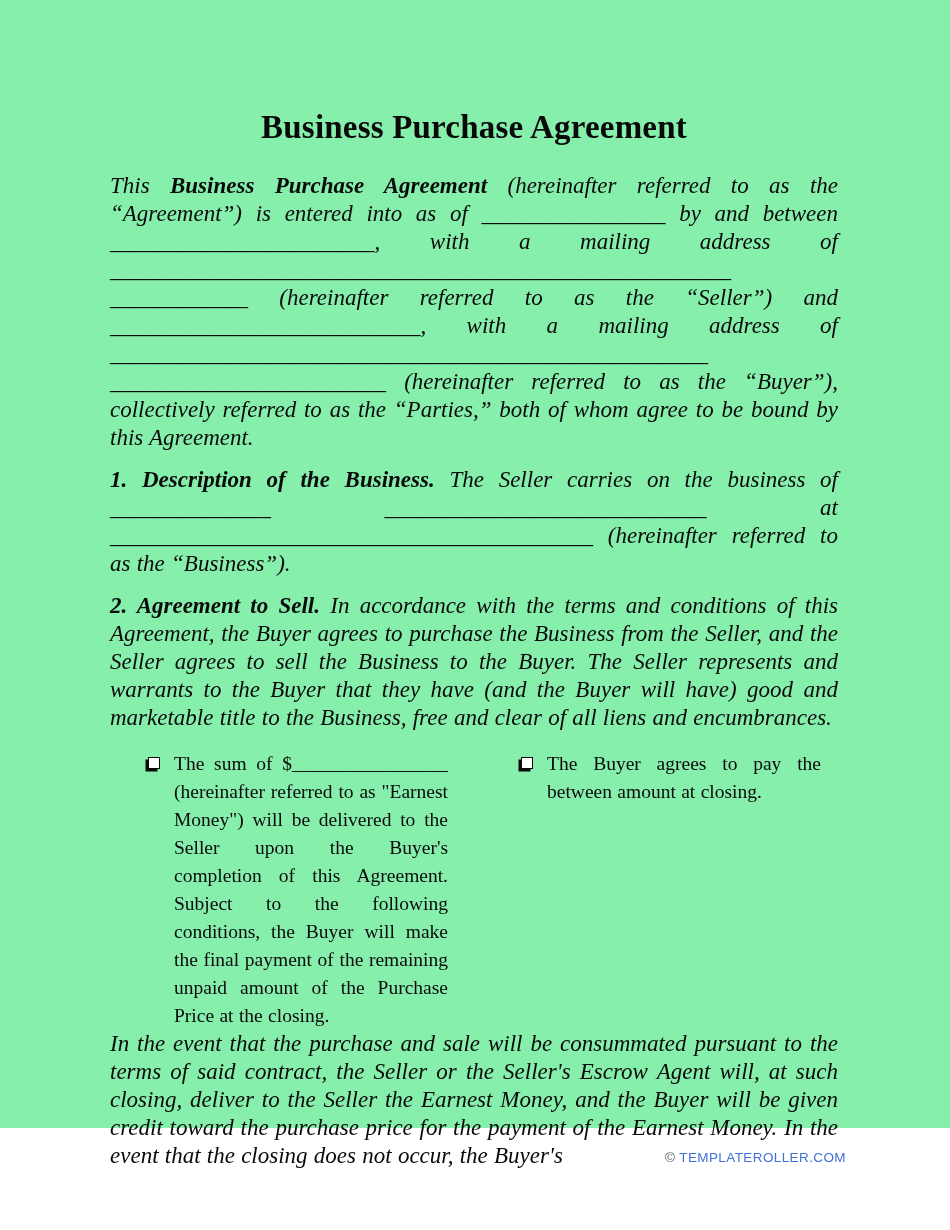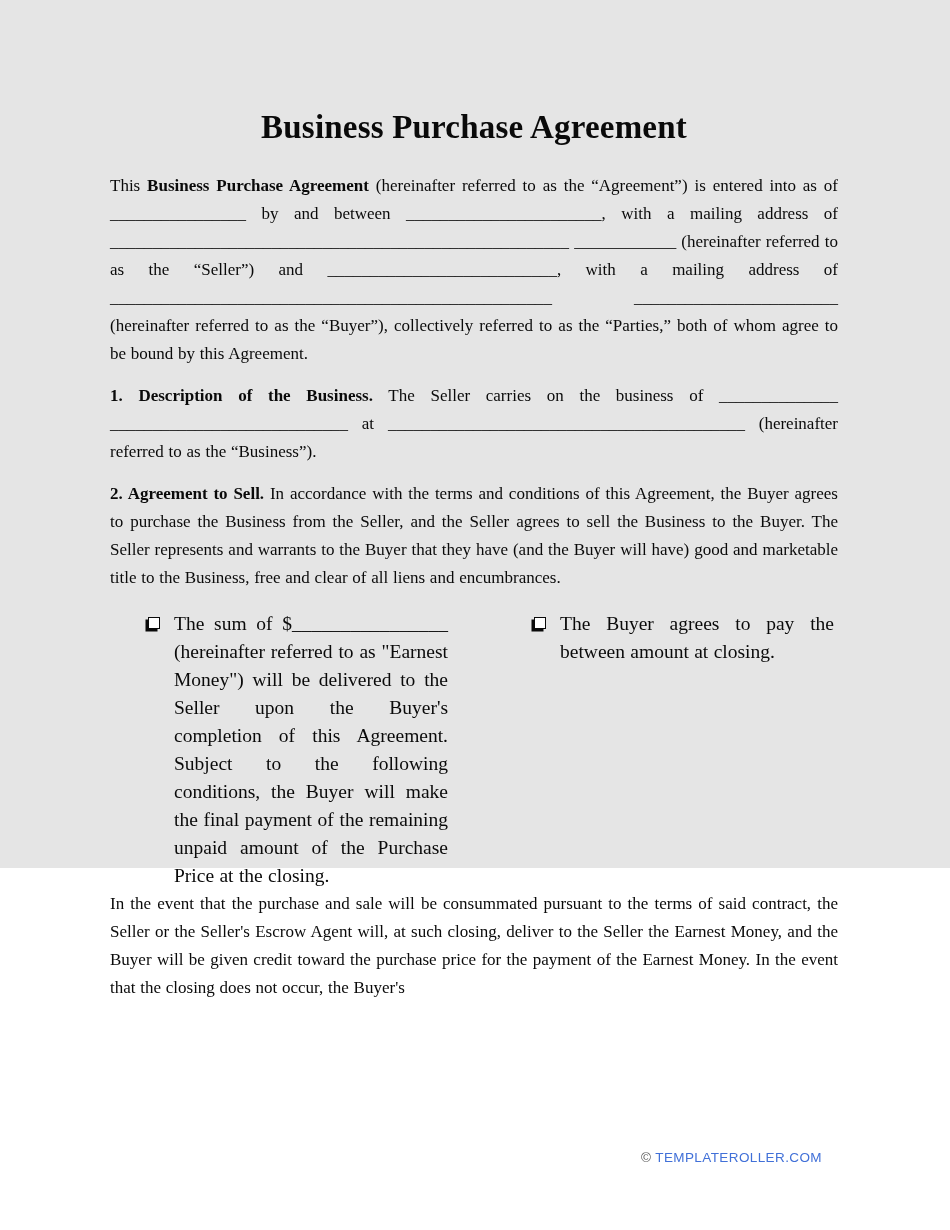--- a/index.html
+++ b/index.html
@@ -8,55 +8,56 @@
   body {
     width: 950px;
     height: 1230px;
     font-family: "Liberation Serif", "DejaVu Serif", serif;
     color: #0a0a0a;
     overflow: hidden;
   }
   .page {
     position: relative;
     width: 950px;
-    height: 868px;
+    height: 1128px;
     padding: 106px 112px 0 110px;
-    background: #e5e5e5;
+    background: #86efac;
   }
   h1.doc-title {
     font-size: 33px;
     font-weight: bold;
     text-align: center;
     line-height: 42px;
     margin: 0 0 24px 0;
     letter-spacing: 0.2px;
   }
   p.para {
-    font-size: 17px;
+    font-size: 23px;
     line-height: 28px;
     text-align: justify;
     margin: 0 0 14px 0;
     word-spacing: 0.5px;
+    font-style: italic;
   }
   p.para strong { font-weight: bold; }
   .sec3-heading {
     font-size: 19.5px;
     line-height: 28px;
     font-weight: bold;
     margin: 0;
   }
   .select-note {
     font-size: 14.5px;
     line-height: 19px;
     margin: 2px 0 0 8px;
   }
   .options {
     display: flex;
     justify-content: space-between;
-    margin: 18px 4px 0 35px;
+    margin: 18px 17px 0 35px;
   }
   .option {
     display: flex;
     align-items: flex-start;
     width: 303px;
   }
   .option-right { width: 303px; }
   .checkbox {
     flex: none;
     display: inline-block;
@@ -71,21 +72,21 @@
   .option-text {
     font-size: 19.5px;
     line-height: 28px;
     text-align: justify;
     word-spacing: 0.5px;
   }
   .closing-para { margin-top: 16px; }
   .footer {
     position: absolute;
     top: 1150px;
-    right: 128px;
+    right: 104px;
     font-family: "Liberation Sans", "DejaVu Sans", sans-serif;
     font-size: 13.5px;
     letter-spacing: 0.4px;
     white-space: nowrap;
   }
   .footer .copy-symbol { color: #5a5a5a; margin-right: 4px; }
   .footer a.tr-link {
     color: #4170d8;
     text-decoration: none;
     cursor: pointer;

